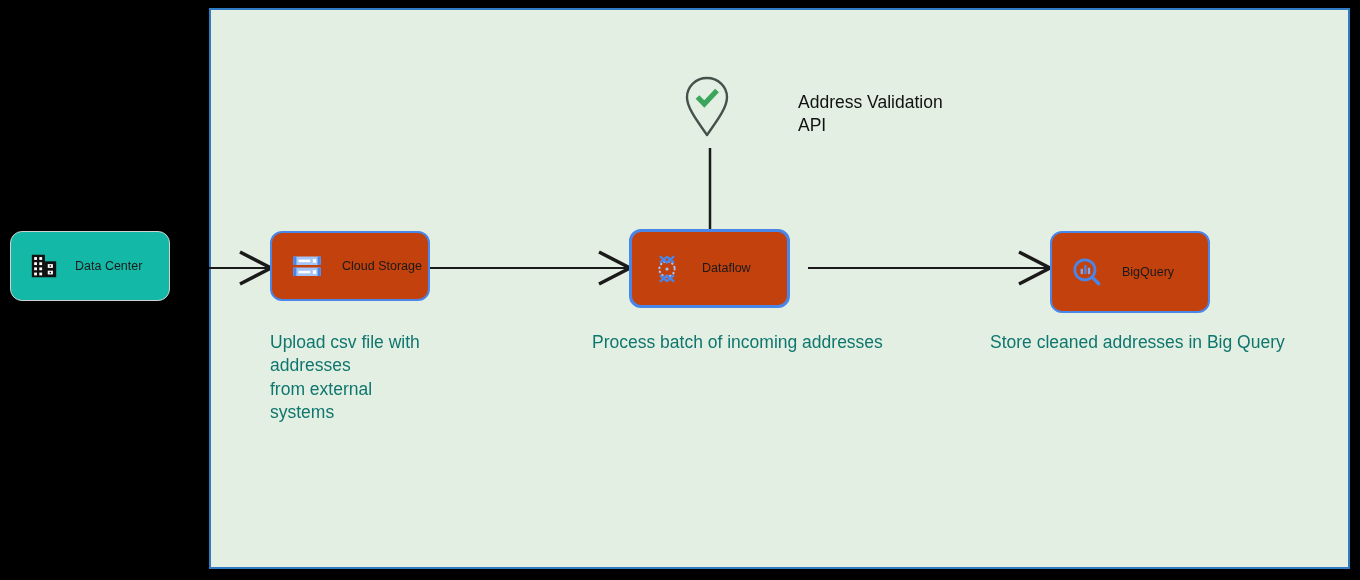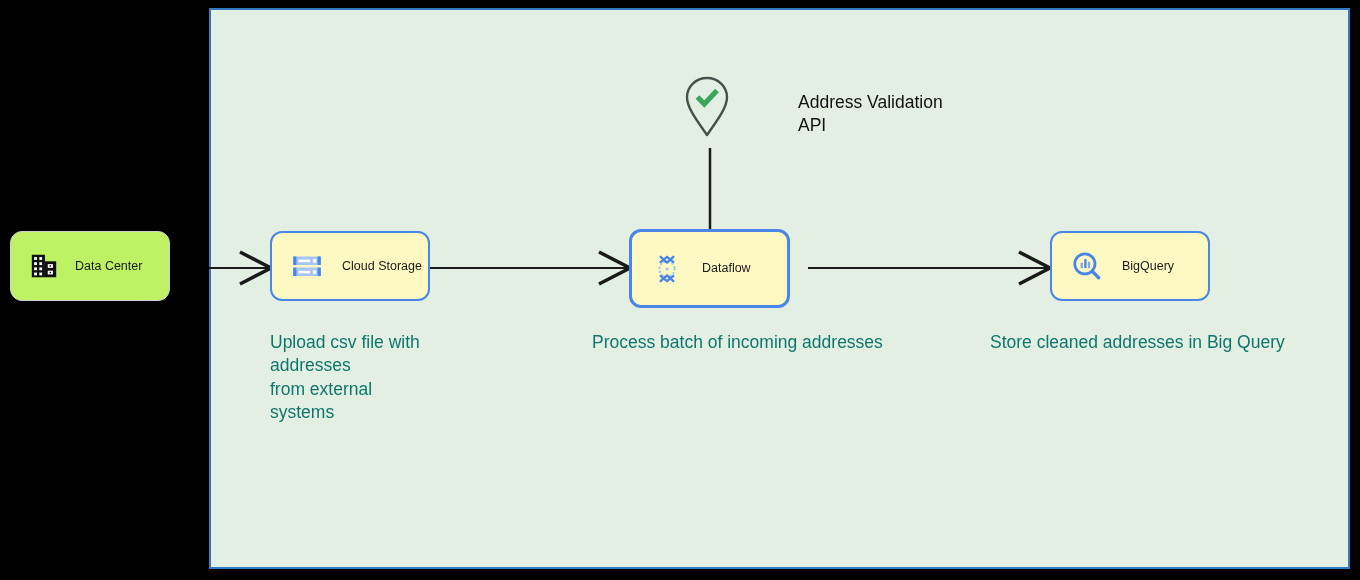--- a/index.html
+++ b/index.html
@@ -32,21 +32,21 @@
     height: 561px;
     background: #e3efe3;
     border: 2px solid #2f7cc5;
     box-sizing: border-box;
   }
 
   
   .node {
     position: absolute;
     box-sizing: border-box;
-    background: #fef9c3;
+    background: #c2410c;
     border: 2px solid #4a86e8;
     border-radius: 12px;
     display: flex;
     align-items: center;
     z-index: 5;
   }
   .node.emph {
     border-width: 3px;
   }
   .node .node-icon {
@@ -65,21 +65,21 @@
   }
 
   
   .ext-node {
     position: absolute;
     left: 10px;
     top: 231px;
     width: 160px;
     height: 70px;
     box-sizing: border-box;
-    background: #bef264;
+    background: #14b8a6;
     border: 1px solid #d0d0d0;
     border-radius: 12px;
     display: flex;
     align-items: center;
     z-index: 6;
   }
   .ext-node .node-icon {
     width: 30px;
     height: 30px;
     margin-left: 18px;
@@ -219,21 +219,21 @@
         <polyline points="10,9.5 16,4.5 22,9.5"></polyline>
 
         <polyline points="10,27.5 16,22 22,27.5"></polyline>
         <polyline points="10,22.5 16,27.5 22,22.5"></polyline>
       </g>
       <circle cx="16" cy="16" r="1.5" fill="#a6c5f7"></circle>
     </svg>
     <span class="node-label">Dataflow</span>
   </div>
 
-  <div class="node" style="left:1050px; top:231px; width:160px; height:70px;">
+  <div class="node" style="left:1050px; top:231px; width:160px; height:82px;">
     <svg class="node-icon" viewBox="0 0 32 32">
       <circle cx="14" cy="14" r="9.5" fill="none" stroke="#4a86e8" stroke-width="2.6"></circle>
       <line x1="20.8" y1="20.8" x2="27" y2="27" stroke="#4a86e8" stroke-width="3.2" stroke-linecap="round"></line>
       <rect x="10" y="13" width="2.2" height="5" fill="#7fa9f2"></rect>
       <rect x="13.4" y="9.5" width="2.2" height="8.5" fill="#4a86e8"></rect>
       <rect x="16.8" y="12" width="2.2" height="6" fill="#7fa9f2"></rect>
     </svg>
     <span class="node-label">BigQuery</span>
   </div>
 

